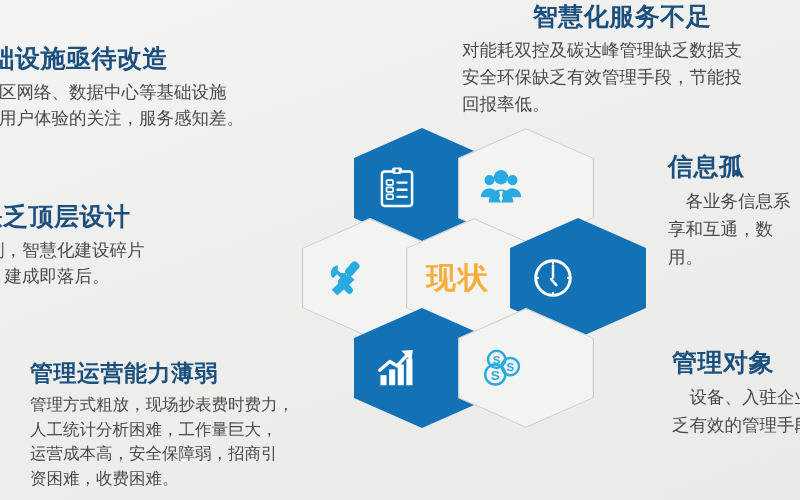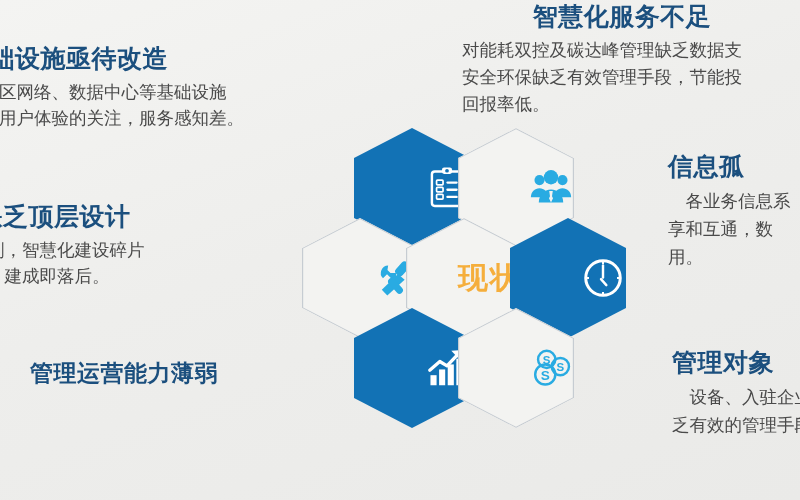--- a/index.html
+++ b/index.html
@@ -107,21 +107,22 @@
     height: 290px;
   }
   .hex {
     position: absolute;
     width: 116px;
     height: 120px;
     -webkit-clip-path: polygon(50% 0%, 100% 25%, 100% 75%, 50% 100%, 0% 75%, 0% 25%);
     clip-path: polygon(50% 0%, 100% 25%, 100% 75%, 50% 100%, 0% 75%, 0% 25%);
     display: flex;
     align-items: center;
-    justify-content: flex-end;
+    justify-content: flex-start;
+    padding-left: 20px;
   }
   .hex.filled { background: #1272b5; }
   .hex.light  {
     background: #f2f2f0;
   }
   
   .hex.light .hex-inner {
     position: absolute;
     inset: 0;
     -webkit-clip-path: polygon(50% 0%, 100% 25%, 100% 75%, 50% 100%, 0% 75%, 0% 25%);
@@ -173,20 +174,24 @@
   </div>
 
   <div class="block" id="blk-toplevel">
     <div class="title">设缺乏顶层设计</div>
     <div class="body">性规划，智慧化建设碎片
 本系，建成即落后。</div>
   </div>
 
   <div class="block" id="blk-ops">
     <div class="title">管理运营能力薄弱</div>
+    <div class="body">管理方式粗放，现场抄表费时费力，
+人工统计分析困难，工作量巨大，
+运营成本高，安全保障弱，招商引
+资困难，收费困难。</div>
   </div>
 
   <div class="block" id="blk-service">
     <div class="title">智慧化服务不足</div>
     <div class="body">对能耗双控及碳达峰管理缺乏数据支
 安全环保缺乏有效管理手段，节能投
 回报率低。</div>
   </div>
 
   <div class="block" id="blk-island">

